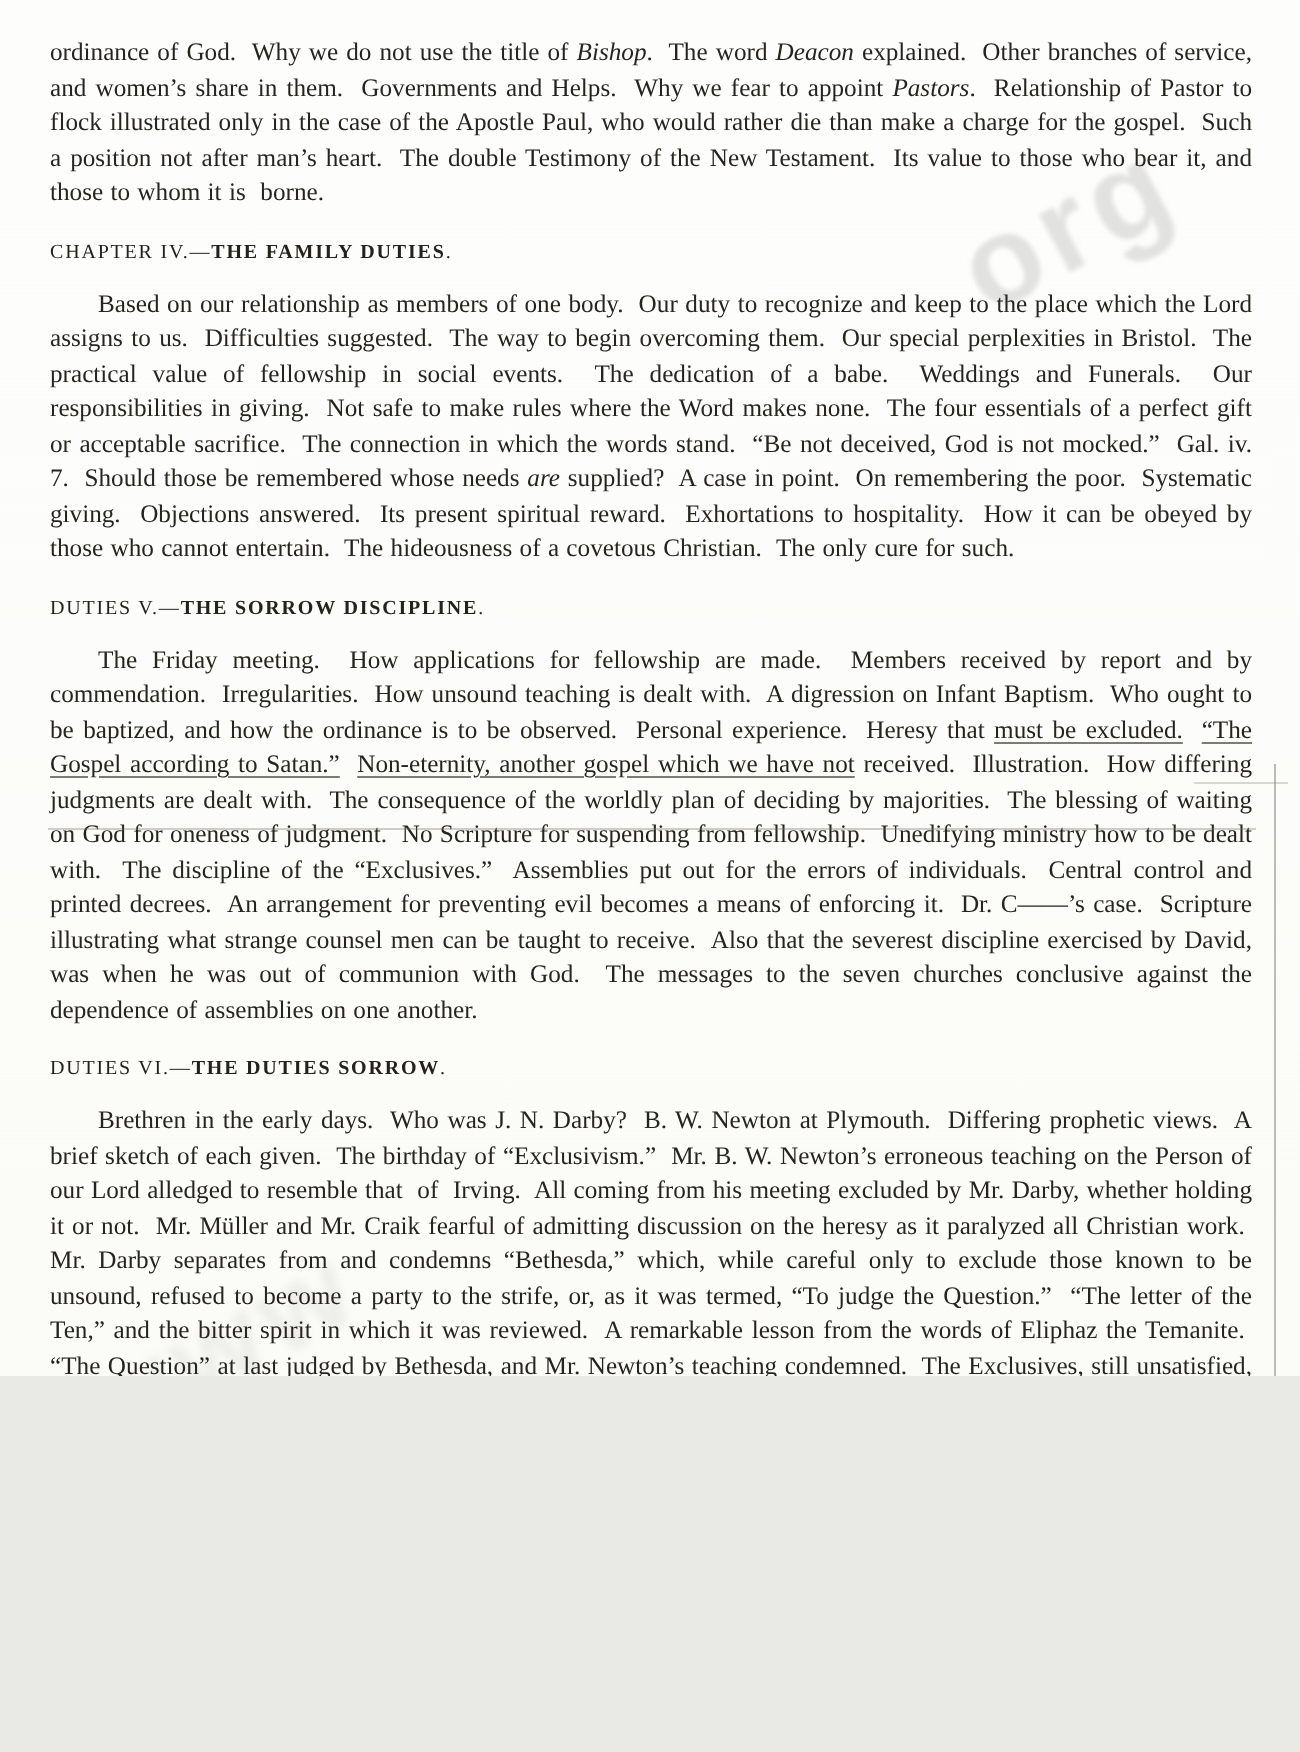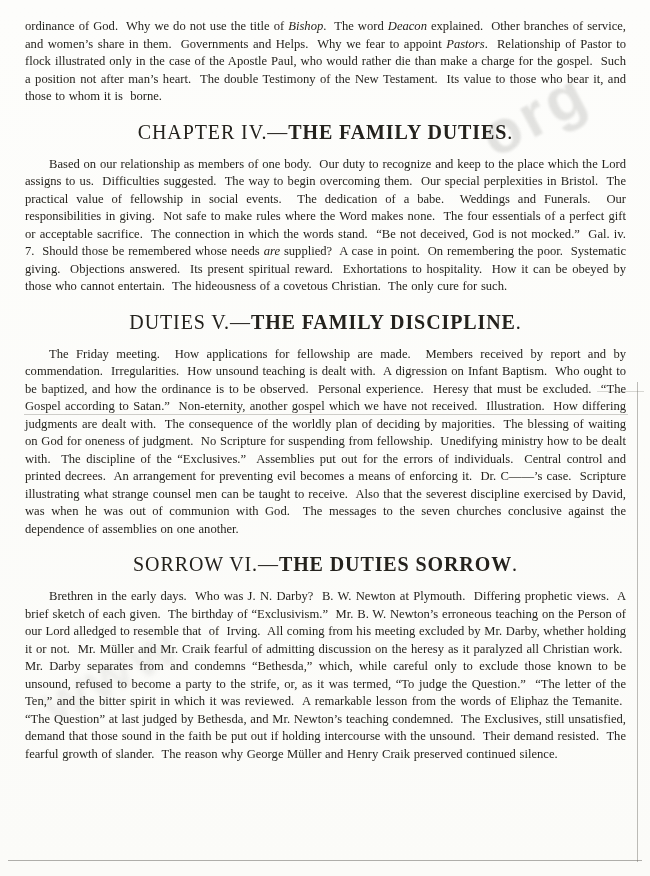--- a/index.html
+++ b/index.html
@@ -3,48 +3,48 @@
 <meta charset="utf-8">
 <style>
   html, body {
     margin: 0;
     padding: 0;
     background: #e9e9e6;
   }
   .page {
     position: relative;
     width: 650px;
-    height: 876px;
+    height: 688px;
     margin: 0 auto;
     box-sizing: border-box;
     padding: 18px 24px 0 25px;
     background: linear-gradient(#fdfdfb, #fbfbf8);
     overflow: hidden;
     font-family: "Liberation Serif", "DejaVu Serif", serif;
     color: #26241f;
   }
   .text-layer { position: relative; z-index: 2; }
   p.para {
     font-size: 12.6px;
     line-height: 17.5px;
     text-align: justify;
     margin: 0 0 4px 0;
     word-spacing: 0.5px;
   }
   p.para.indent { text-indent: 24px; }
   h2.chapter-heading {
-    text-align: center;
-    font-size: 20px;
+    font-size: 10px;
     font-weight: 400;
     letter-spacing: 0.9px;
     margin: 15px 0 12px 0;
     color: #24221d;
   }
   h2.chapter-heading .title-bold { font-weight: 700; }
   .u {
+    text-decoration: underline;
     text-decoration-color: rgba(70, 68, 60, 0.7);
     text-underline-offset: 2px;
   }
   
   .wm {
     position: absolute;
     z-index: 1;
     font-family: "Liberation Sans", "DejaVu Sans", sans-serif;
     font-weight: 700;
     color: rgba(185, 185, 182, 0.40);
@@ -71,25 +71,25 @@
   <div class="wm wm-2">www</div>
 
   <div class="text-layer">
 
     <p class="para"><span>ordinance of God.&nbsp; Why we do not use the title of </span><i>Bishop</i><span>.&nbsp; The word </span><i>Deacon</i><span> explained.&nbsp; Other branches of service, and women’s share in them.&nbsp; Governments and Helps.&nbsp; Why we fear to appoint </span><i>Pastors</i><span>.&nbsp; Relationship of Pastor to flock illustrated only in the case of the Apostle Paul, who would rather die than make a charge for the gospel.&nbsp; Such a position not after man’s heart.&nbsp; The double Testimony of the New Testament.&nbsp; Its value to those who bear it, and those to whom it is&nbsp; borne.</span></p>
 
     <h2 class="chapter-heading"><span>CHAPTER IV.—</span><span class="title-bold">THE FAMILY DUTIES</span><span>.</span></h2>
 
     <p class="para indent"><span>Based on our relationship as members of one body.&nbsp; Our duty to recognize and keep to the place which the Lord assigns to us.&nbsp; Difficulties suggested.&nbsp; The way to begin overcoming them.&nbsp; Our special perplexities in Bristol.&nbsp; The practical value of fellowship in social events.&nbsp; The dedication of a babe.&nbsp; Weddings and Funerals.&nbsp; Our responsibilities in giving.&nbsp; Not safe to make rules where the Word makes none.&nbsp; The four essentials of a perfect gift or acceptable sacrifice.&nbsp; The connection in which the words stand.&nbsp; “Be not deceived, God is not mocked.”&nbsp; Gal. iv. 7.&nbsp; Should those be remembered whose needs </span><i>are</i><span> supplied?&nbsp; A case in point.&nbsp; On remembering the poor.&nbsp; Systematic giving.&nbsp; Objections answered.&nbsp; Its present spiritual reward.&nbsp; Exhortations to hospitality.&nbsp; How it can be obeyed by those who cannot entertain.&nbsp; The hideousness of a covetous Christian.&nbsp; The only cure for such.</span></p>
 
-    <h2 class="chapter-heading"><span>DUTIES V.—</span><span class="title-bold">THE FAMILY DISCIPLINE</span><span>.</span></h2>
+    <h2 class="chapter-heading"><span>DUTIES V.—</span><span class="title-bold">THE SORROW DISCIPLINE</span><span>.</span></h2>
 
     <p class="para indent"><span>The Friday meeting.&nbsp; How applications for fellowship are made.&nbsp; Members received by report and by commendation.&nbsp; Irregularities.&nbsp; How unsound teaching is dealt with.&nbsp; A digression on Infant Baptism.&nbsp; Who ought to be baptized, and how the ordinance is to be observed.&nbsp; Personal experience.&nbsp; Heresy that </span><span class="u">must be excluded.</span><span>&nbsp; </span><span class="u">“The Gospel according to Satan.”</span><span>&nbsp; </span><span class="u">Non-eternity, another gospel which we have not</span><span> received.&nbsp; Illustration.&nbsp; How differing judgments are dealt with.&nbsp; The consequence of the worldly plan of deciding by majorities.&nbsp; The blessing of waiting on God for oneness of judgment.&nbsp; No Scripture for suspending from fellowship.&nbsp; Unedifying ministry how to be dealt with.&nbsp; The discipline of the “Exclusives.”&nbsp; Assemblies put out for the errors of individuals.&nbsp; Central control and printed decrees.&nbsp; An arrangement for preventing evil becomes a means of enforcing it.&nbsp; Dr. C——’s case.&nbsp; Scripture illustrating what strange counsel men can be taught to receive.&nbsp; Also that the severest discipline exercised by David, was when he was out of communion with God.&nbsp; The messages to the seven churches conclusive against the dependence of assemblies on one another.</span></p>
 
-    <h2 class="chapter-heading"><span>SORROW VI.—</span><span class="title-bold">THE DUTIES SORROW</span><span>.</span></h2>
+    <h2 class="chapter-heading"><span>DUTIES VI.—</span><span class="title-bold">THE DUTIES SORROW</span><span>.</span></h2>
 
     <p class="para indent"><span>Brethren in the early days.&nbsp; Who was J. N. Darby?&nbsp; B. W. Newton at Plymouth.&nbsp; Differing prophetic views.&nbsp; A brief sketch of each given.&nbsp; The birthday of “Exclusivism.”&nbsp; Mr. B. W. Newton’s erroneous teaching on the Person of our Lord alledged to resemble that&nbsp; of&nbsp; Irving.&nbsp; All coming from his meeting excluded by Mr. Darby, whether holding it or not.&nbsp; Mr. Müller and Mr. Craik fearful of admitting discussion on the heresy as it paralyzed all Christian work.&nbsp; Mr. Darby separates from and condemns “Bethesda,” which, while careful only to exclude those known to be unsound, refused to become a party to the strife, or, as it was termed, “To judge the Question.”&nbsp; “The letter of the Ten,” and the bitter spirit in which it was reviewed.&nbsp; A remarkable lesson from the words of Eliphaz the Temanite.&nbsp; “The Question” at last judged by Bethesda, and Mr. Newton’s teaching condemned.&nbsp; The Exclusives, still unsatisfied, demand that those sound in the faith be put out if holding intercourse with the unsound.&nbsp; Their demand resisted.&nbsp; The fearful growth of slander.&nbsp; The reason why George Müller and Henry Craik preserved continued silence.</span></p>
 
   </div>
 
   <div class="artifact artifact-line-long"></div>
   <div class="artifact artifact-line-short"></div>
   <div class="artifact scan-edge-right"></div>
   <div class="artifact scan-edge-bottom"></div>
 

